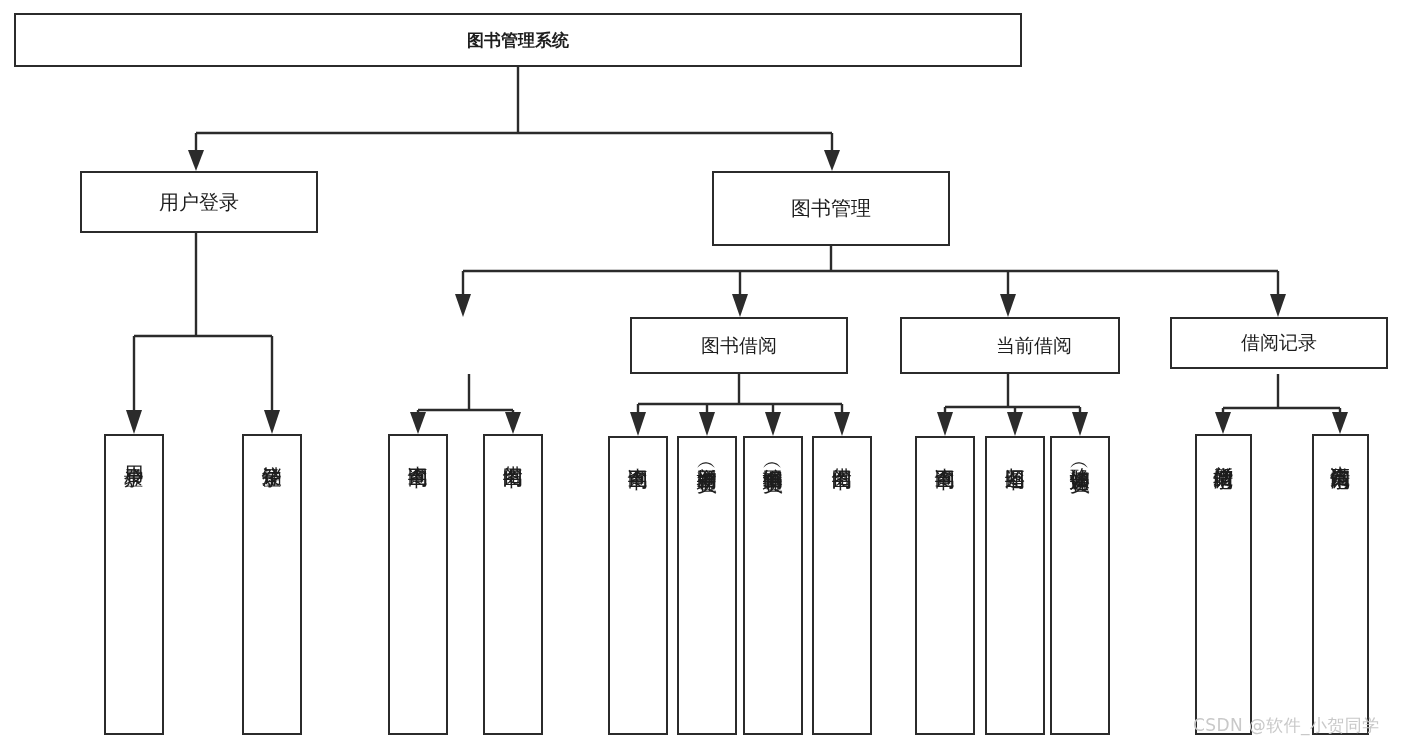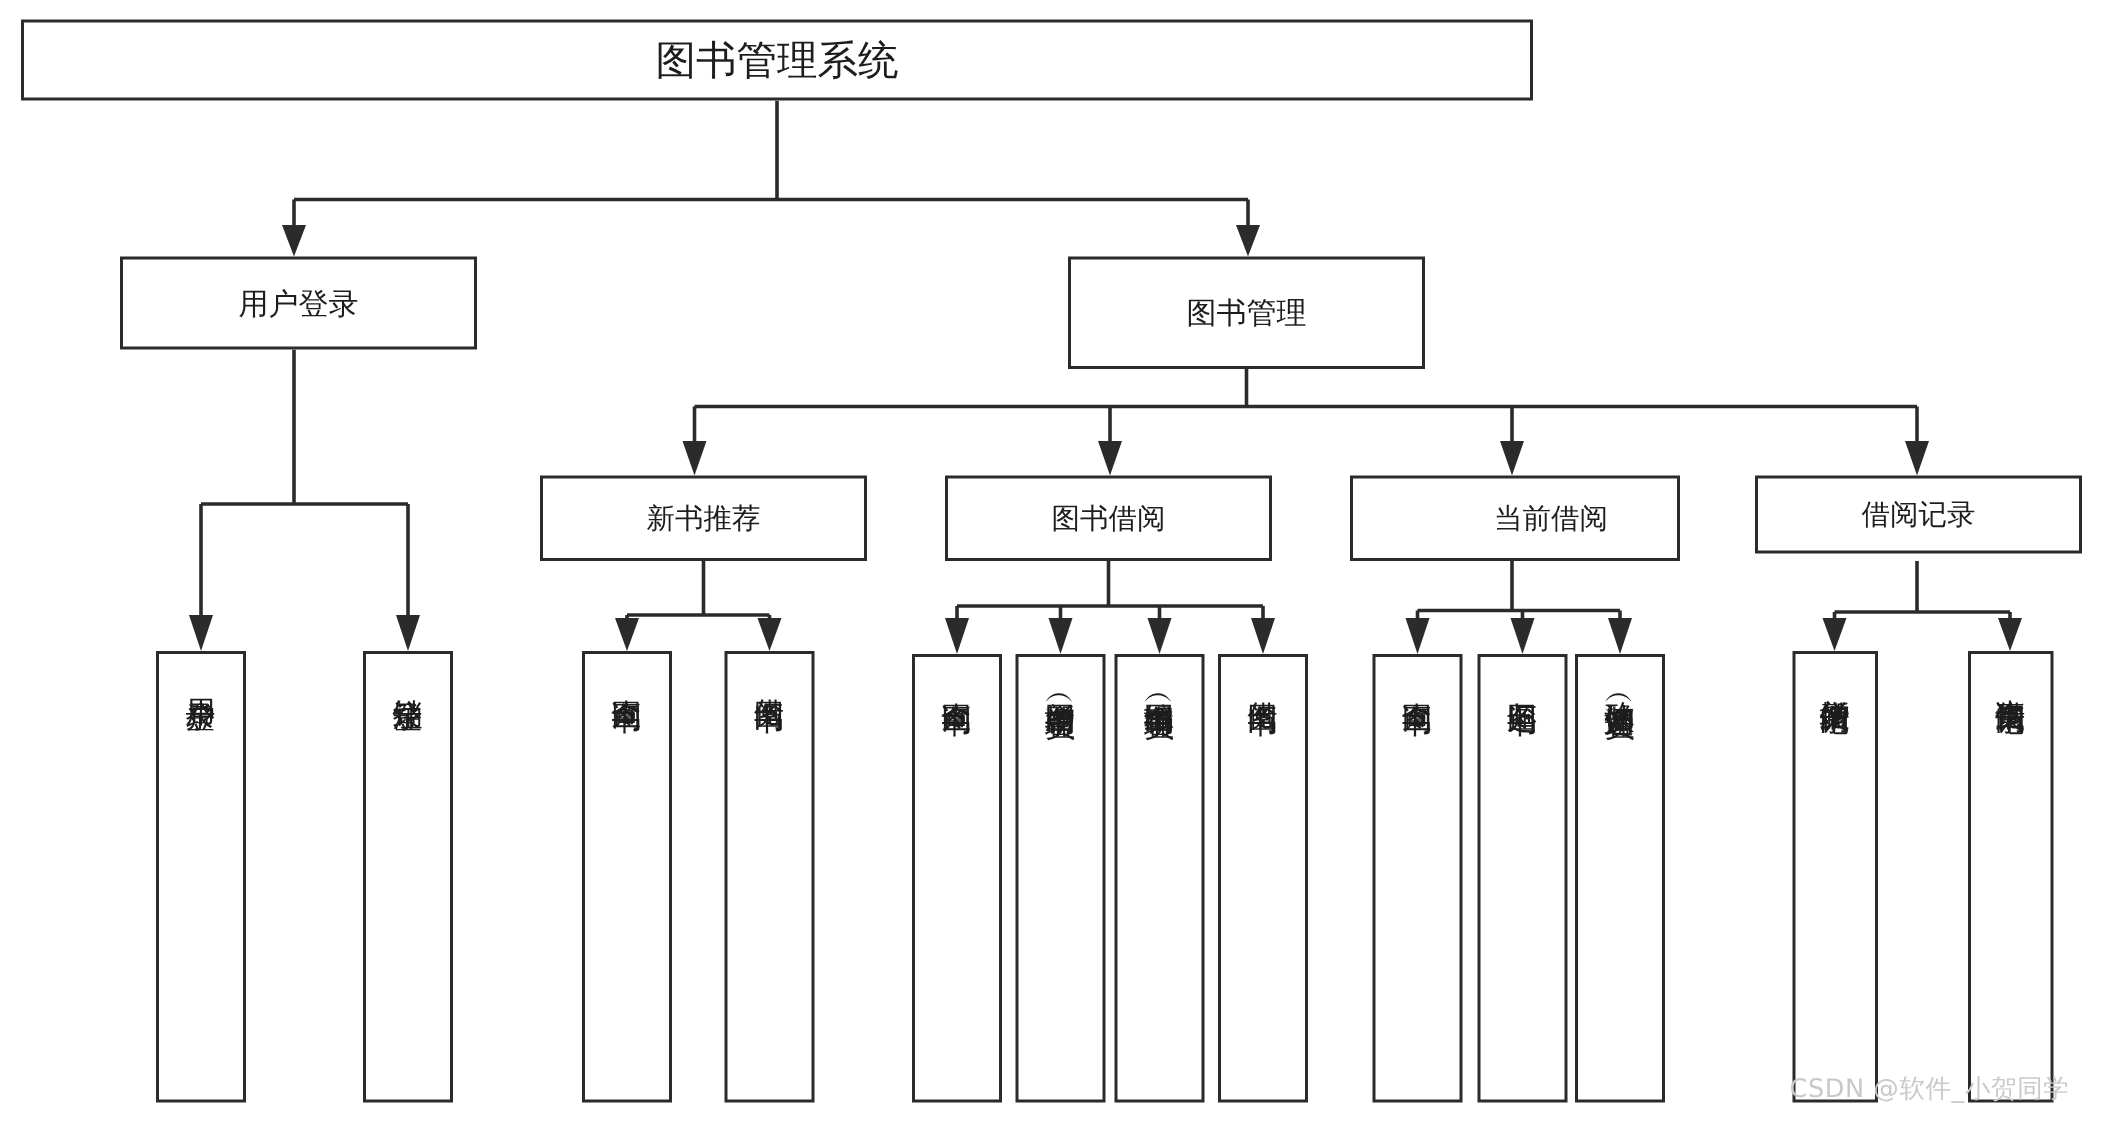--- a/index.html
+++ b/index.html
@@ -40,21 +40,22 @@
     position: absolute;
     box-sizing: border-box;
     background: #ffffff;
     border: 2.4px solid #2b2b2b;
     display: flex;
     align-items: center;
     justify-content: center;
     color: #1d1d1d;
   }
   .node-root {
-    font-size: 27px;
+    font-size: 17px;
+    font-weight: bold;
   }
   .node-l1 {
     font-size: 20px;
   }
   .node-l2 {
     font-size: 19px;
   }
   
   .node-leaf {
     font-size: 20px;
@@ -151,23 +152,20 @@
   </div>
 
   <div class="node node-l1" style="left:80px; top:171px; width:238px; height:62px;">
     <span>用户登录</span>
   </div>
 
   <div class="node node-l1" style="left:712px; top:171px; width:238px; height:75px;">
     <span>图书管理</span>
   </div>
 
-  <div class="node node-l2" style="left:360px; top:317px; width:218px; height:57px;">
-    <span>新书推荐</span>
-  </div>
 
   <div class="node node-l2" style="left:630px; top:317px; width:218px; height:57px;justify-content:center;">
     <span>图书借阅</span>
   </div>
 
   <div class="node node-l2" style="left:900px; top:317px; width:220px; height:57px;padding-left:48px;">
     <span>当前借阅</span>
   </div>
 
   <div class="node node-l2" style="left:1170px; top:317px; width:218px; height:52px;">

